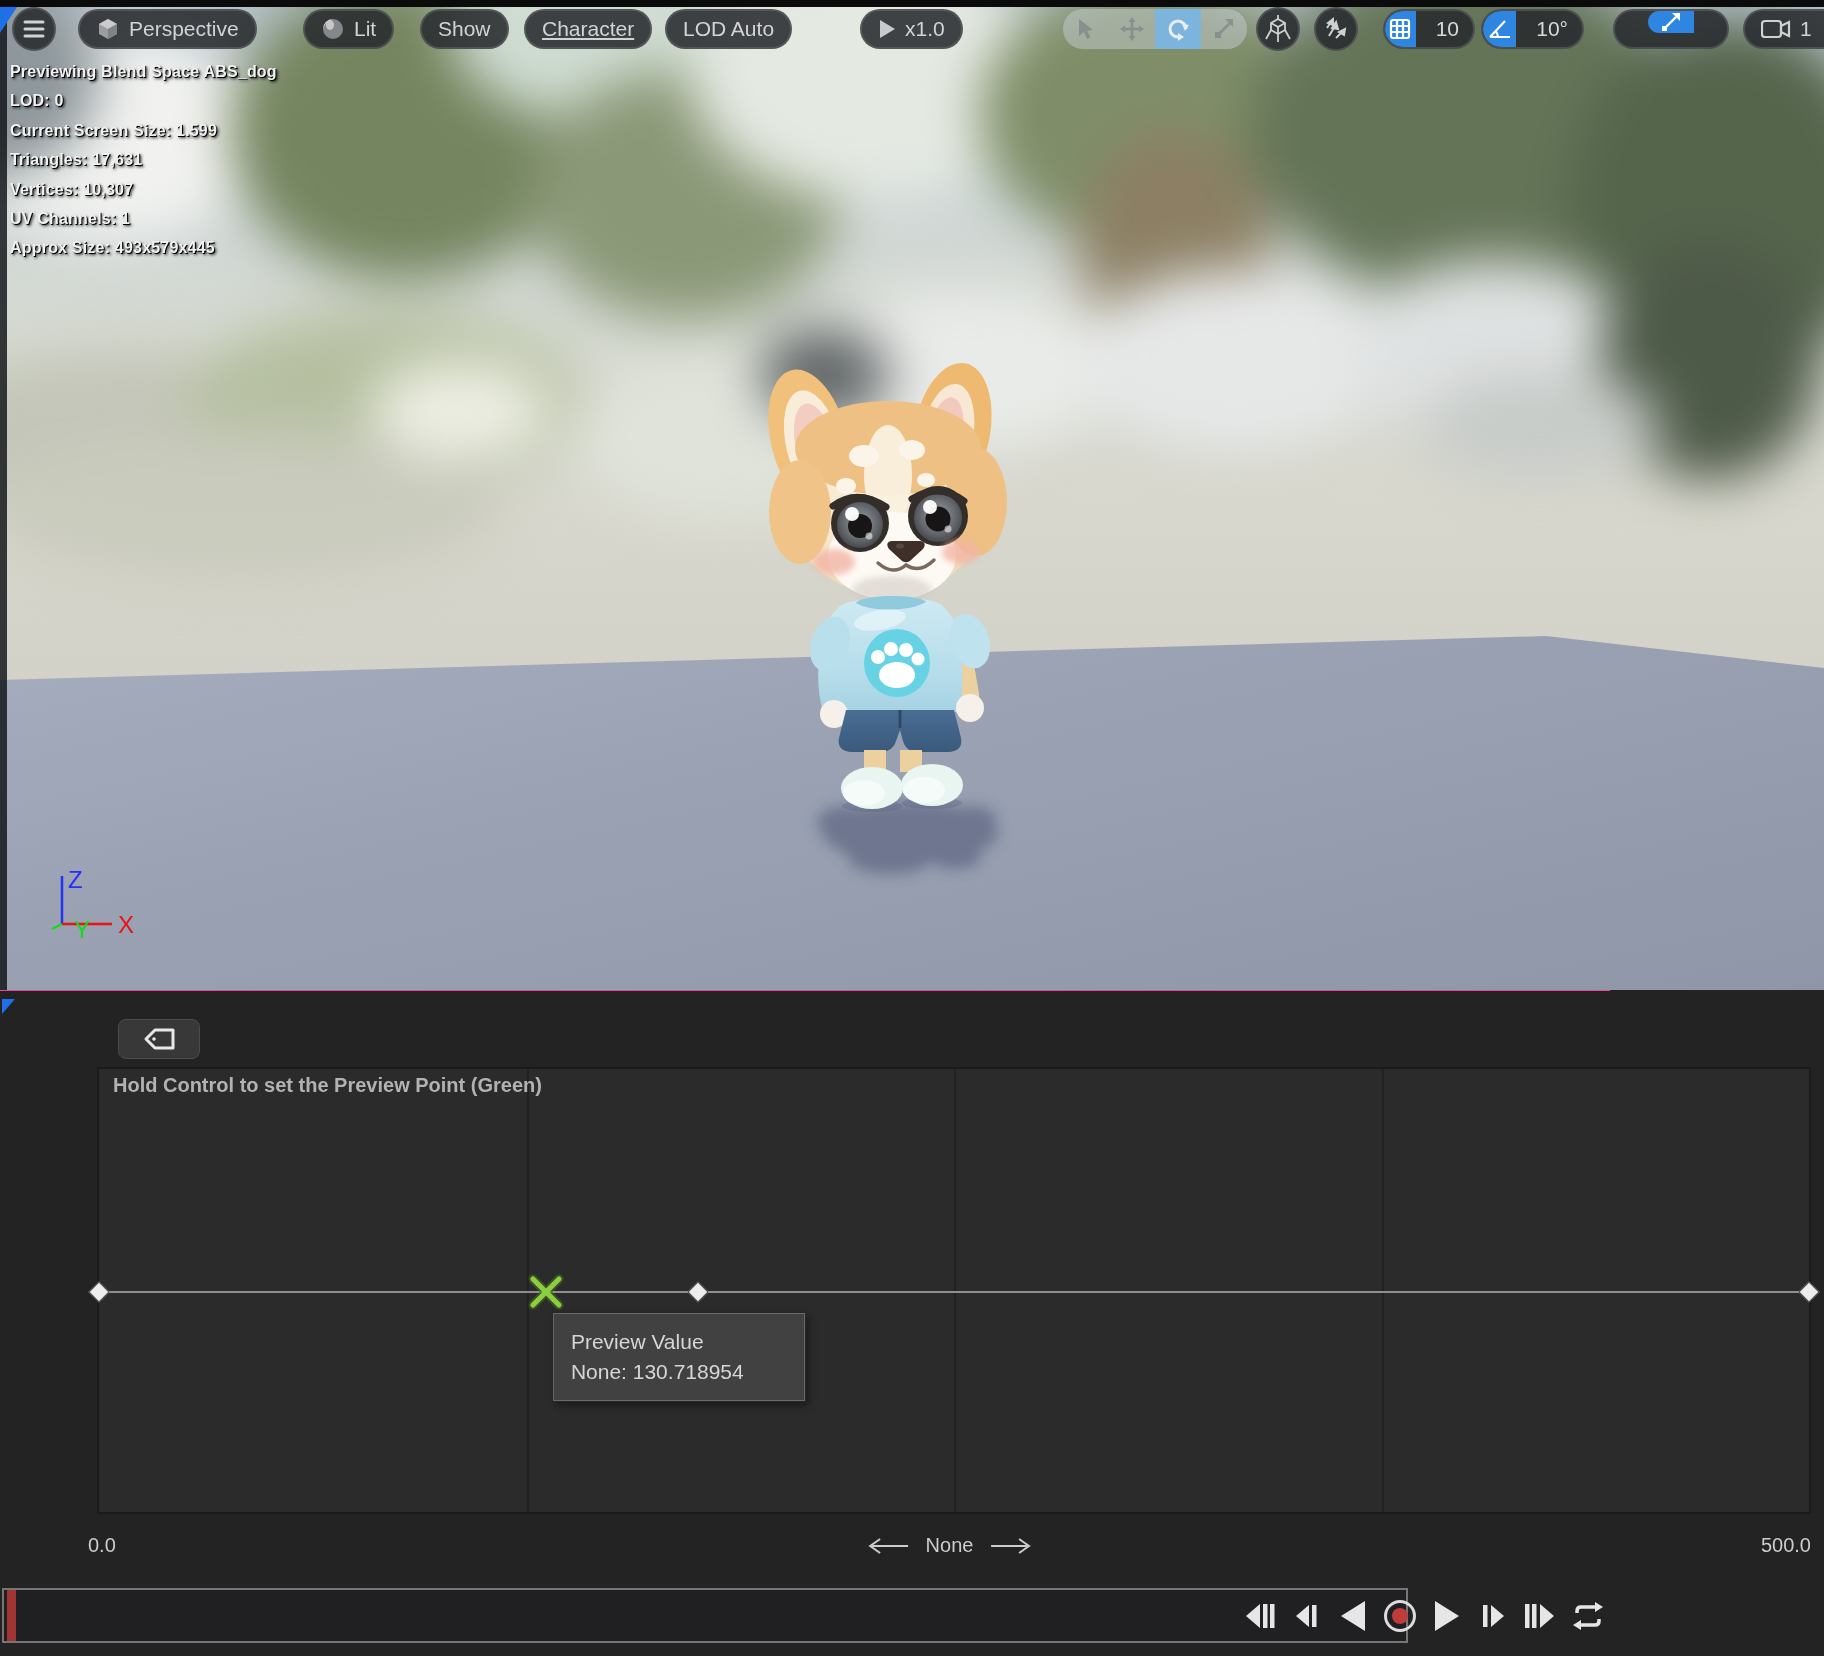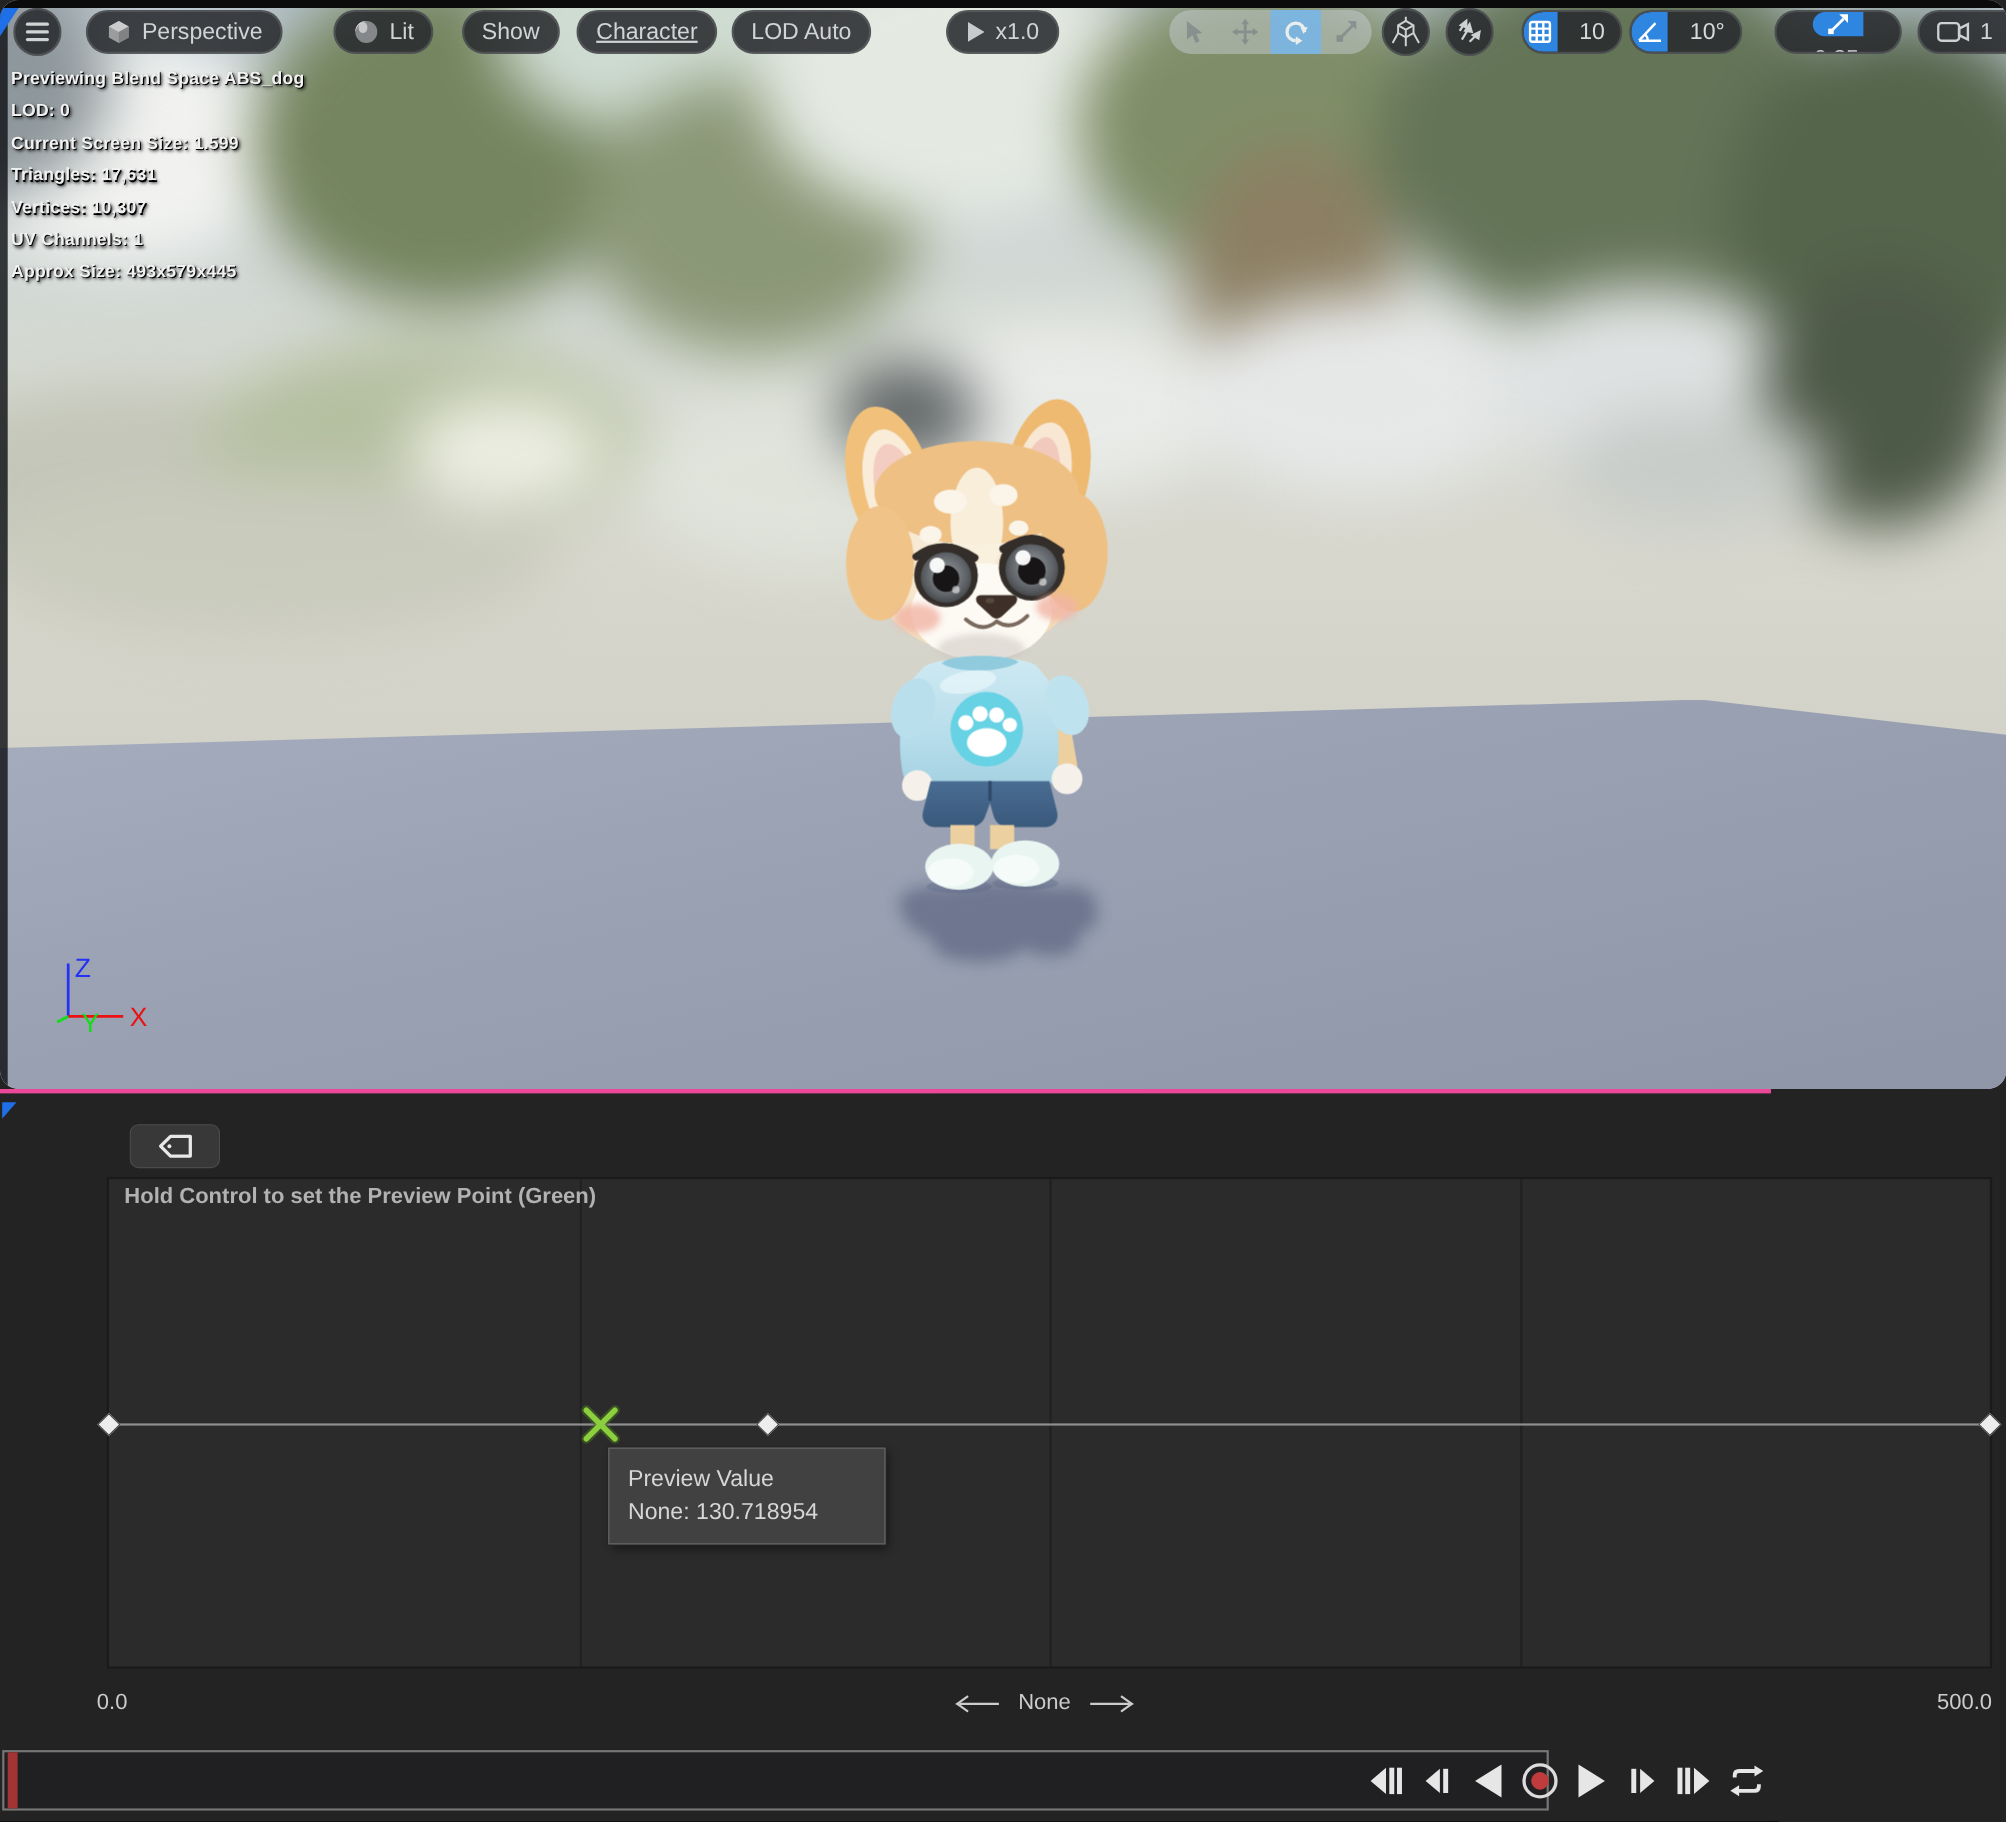--- a/index.html
+++ b/index.html
@@ -1,20 +1,20 @@
 <!DOCTYPE html>
 <html style="--accent: #2e86e0;"><head>
 <meta charset="utf-8">
 <style>
   html,body{margin:0;padding:0;background:#000;}
   #app{position:relative;width:1824px;height:1656px;overflow:hidden;background:#232323;
        font-family:"Liberation Sans","DejaVu Sans",sans-serif;}
   
   #viewport{position:absolute;left:0;top:0;width:1824px;height:990px;overflow:hidden;
-            background:linear-gradient(180deg,#b6c3cc 0%,#ccd5d6 16%,#d6dad2 34%,#d8d7cd 52%,#d2d1c7 72%,#cccbc2 100%);border-radius:17px;}
+            background:linear-gradient(180deg,#b6c3cc 0%,#ccd5d6 16%,#d6dad2 34%,#d8d7cd 52%,#d2d1c7 72%,#cccbc2 100%);}
   .bg-blobs{position:absolute;inset:-60px;filter:blur(26px);}
   .blob{position:absolute;border-radius:50%;}
   .floor{position:absolute;left:0;top:530px;width:1824px;height:460px;
          background:linear-gradient(168deg,#aab1c3 0%,#9aa2b4 45%,#8e96a8 100%);
          clip-path:polygon(0 150px,1546px 106px,1824px 138px,1824px 460px,0 460px);}
   .top-strip{position:absolute;left:0;top:0;width:1824px;height:7px;background:#0b0b0b;}
   .left-strip{position:absolute;left:0;top:7px;width:7px;height:983px;background:rgba(16,18,22,.82);}
   .corner-tri{width:0;height:0;border-top:26px solid #1f6fe8;border-right:17px solid transparent;position:absolute;}
   
   .tb-item{position:absolute;top:9px;height:40px;display:flex;align-items:center;gap:9px;
@@ -33,21 +33,21 @@
   .seg.active{background:#7cb9ea;}
   .seg svg{opacity:.55;}
   .seg.active svg{opacity:1;}
   
   #stats{position:absolute;left:10px;top:57px;font-size:16px;font-weight:bold;color:#f1f1f1;
          line-height:29.4px;text-shadow:1px 1px 0 #000,2px 2px 3px rgba(0,0,0,.85);letter-spacing:.2px;}
   
   #gizmo{position:absolute;left:48px;top:862px;}
   
   #panel{position:absolute;left:0;top:990px;width:1610px;height:666px;background:#232323;
-         border-top:4px solid #ec4899;box-sizing:border-box;}
+         border-top:1px solid #ec4899;box-sizing:border-box;}
   .panel-tri{width:0;height:0;border-top:15px solid #1f6fe8;border-right:13px solid transparent;
              position:absolute;left:2px;top:8px;}
   .tag-btn{position:absolute;left:118px;top:28px;width:80px;height:38px;background:#383838;
            border:1px solid #4b4b4b;border-radius:8px;display:flex;align-items:center;justify-content:center;}
   #bsgrid{position:absolute;left:97px;top:76px;width:1714px;height:447px;background:#2b2b2b;
           border:2px solid #1a1a1a;box-sizing:border-box;}
   .vline{position:absolute;top:0;bottom:0;width:2px;background:#212121;}
   .hint{position:absolute;left:14px;top:5px;font-size:20px;font-weight:bold;color:#b2b2b2;}
   .sample-line{position:absolute;left:0;right:0;top:222px;height:2px;background:#8f8f8f;}
   .diamond{position:absolute;top:223px;width:13px;height:13px;background:#ededed;border:1px solid #404040;

